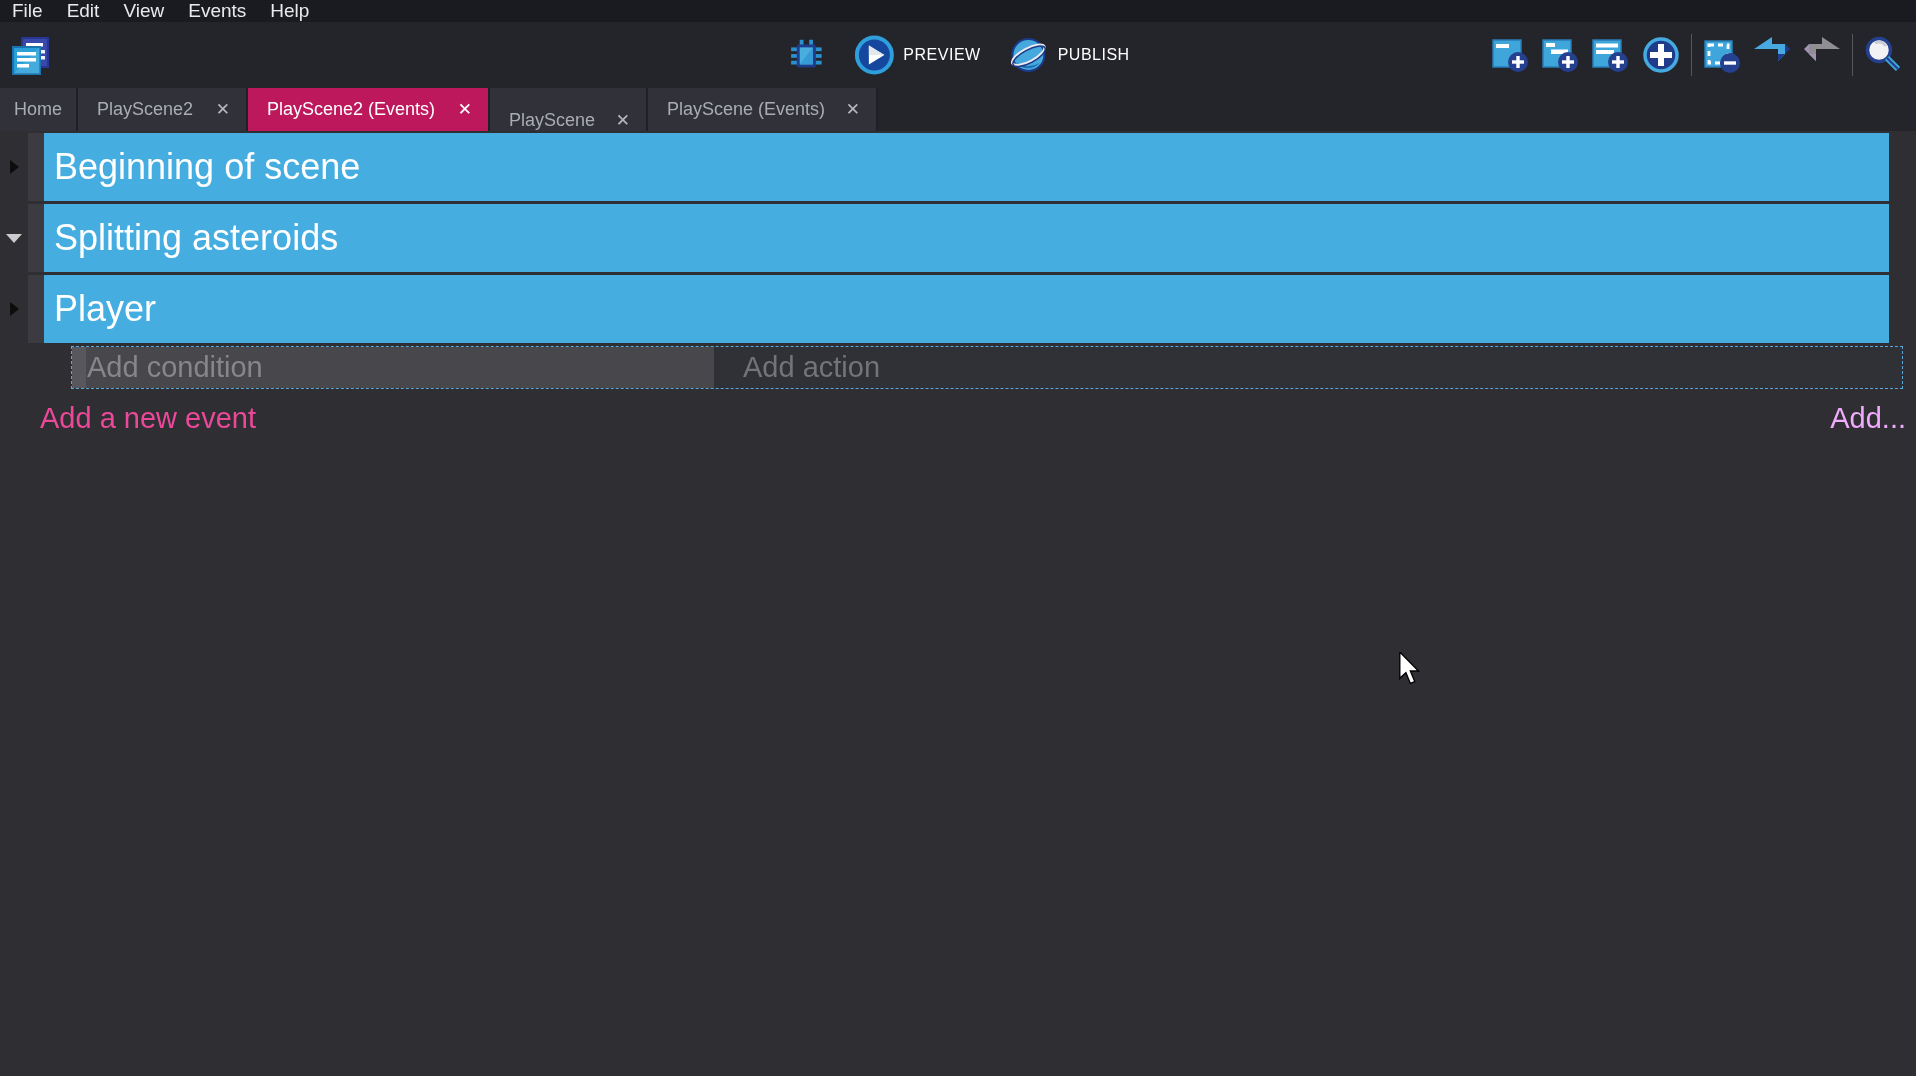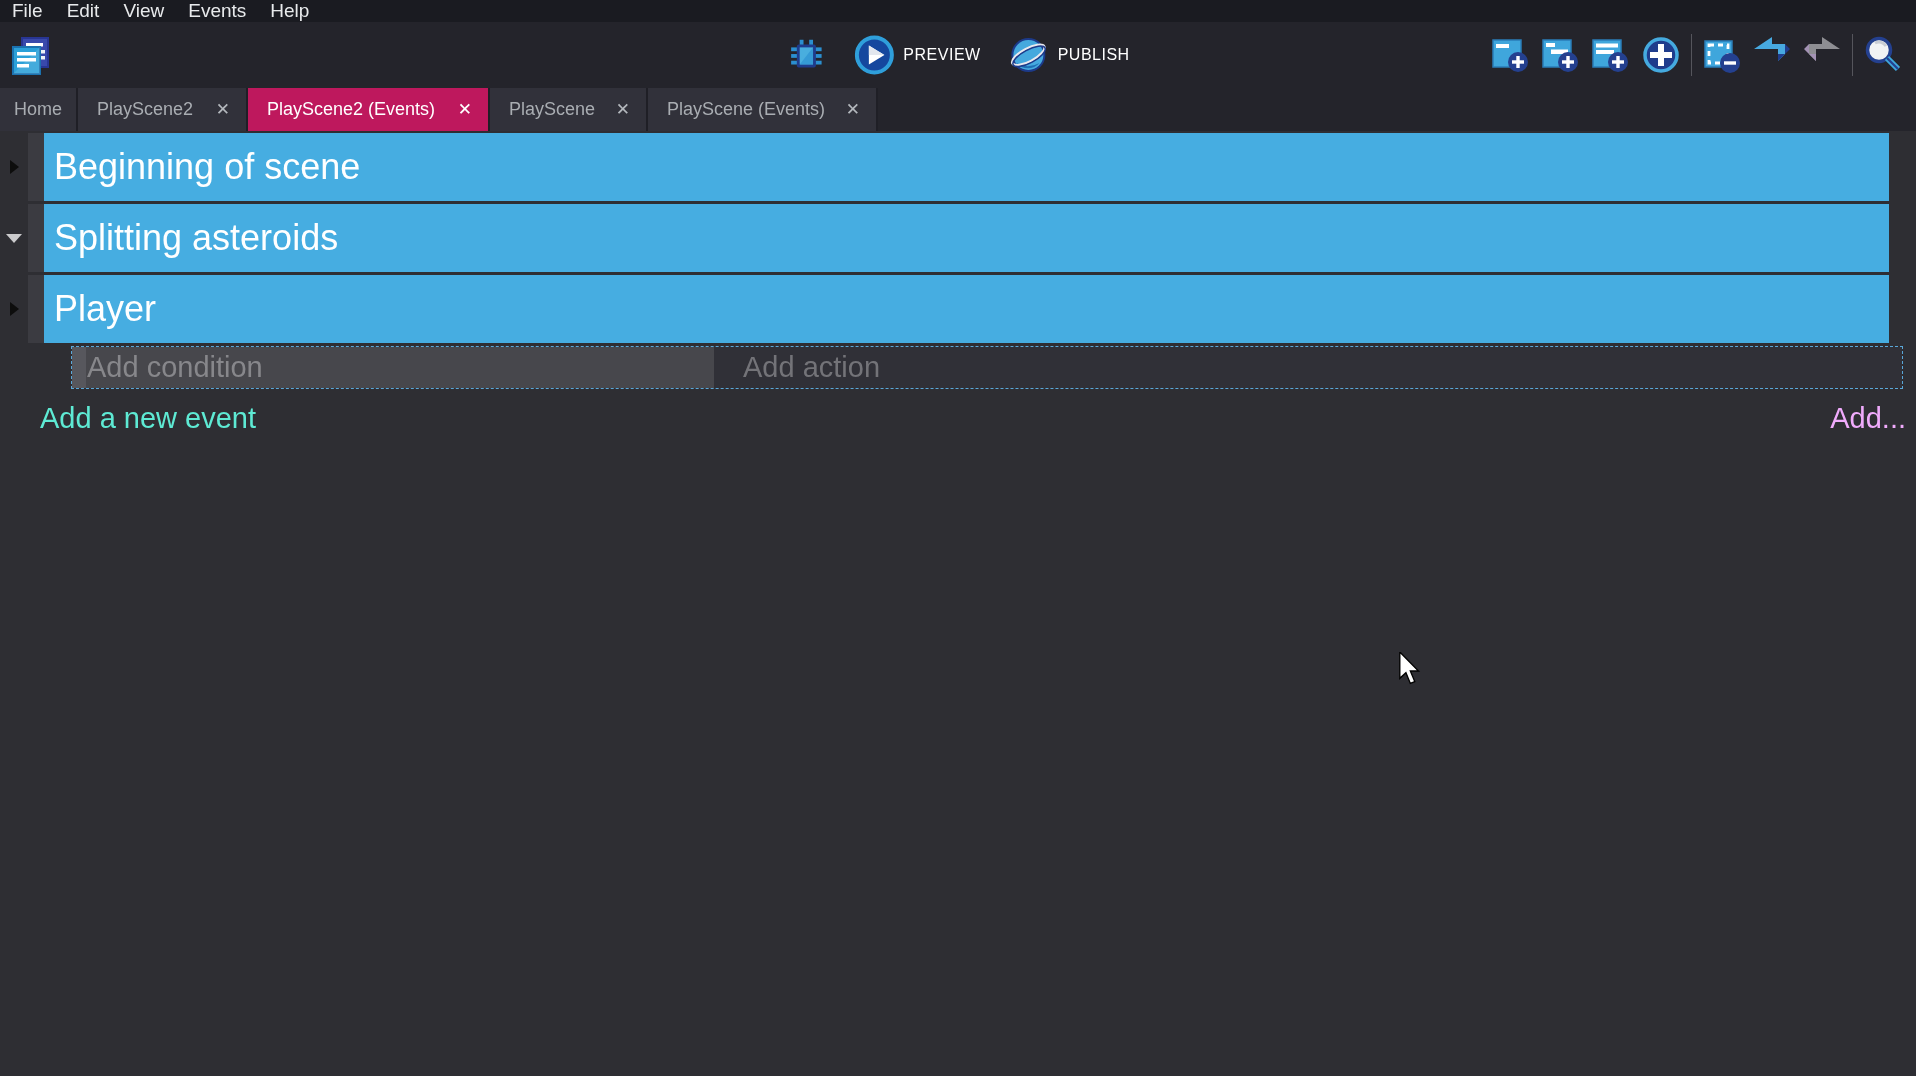--- a/index.html
+++ b/index.html
@@ -41,21 +41,21 @@
   .tab {
     background:#31313a; border-right:2px solid #1f1f26;
     display:flex; align-items:center; justify-content:space-between;
     padding:0 16px 0 19px; font-size:18px; color:#a9adb2; cursor:pointer;
   }
   .tab .tab-close { font-size:17px; color:#b4b8bd; margin-left:20px; cursor:pointer; }
   .tab.home { width:78px; justify-content:center; padding:4px; }
   .tab.t1 { width:170px; }
   .tab.t2 { width:242px; background:#be185d; color:#ffffff; }
   .tab.t2 .tab-close { color:#ffffff; }
-  .tab.t3 { width:158px; }
+  .tab.t3 { width:158px;align-items:flex-end; }
   .tab.t4 { width:230px; }
 
   
   .events { position:absolute; top:131px; left:0; width:1916px; }
   .event-row { display:flex; height:68px; margin-top:3px; }
   .event-row:first-child { margin-top:2px; }
   .gutter { width:28px; display:flex; align-items:center; justify-content:center; }
   .tri-collapsed {
     width:0; height:0; cursor:pointer;
     border-top:7px solid transparent; border-bottom:7px solid transparent;
@@ -84,21 +84,21 @@
   }
   .act-zone {
     flex:1; background:#303037; color:#737378; font-size:29px;
     display:flex; align-items:center; padding-left:29px; cursor:pointer;
   }
 
   .add-event-row {
     display:flex; justify-content:space-between; align-items:center;
     margin:13px 10px 0 40px; font-size:29px; cursor:pointer;
   }
-  .add-event-label { color:#5eead4; }
+  .add-event-label { color:#ec4899; }
   .add-event-btn { color:#f0abfc; }
 
   .cursor { position:absolute; left:1398px; top:652px; width:24px; height:34px; pointer-events:none; }
 </style>
 </head>
 <body>
 
 <div class="header">
 
   <div class="menubar">

